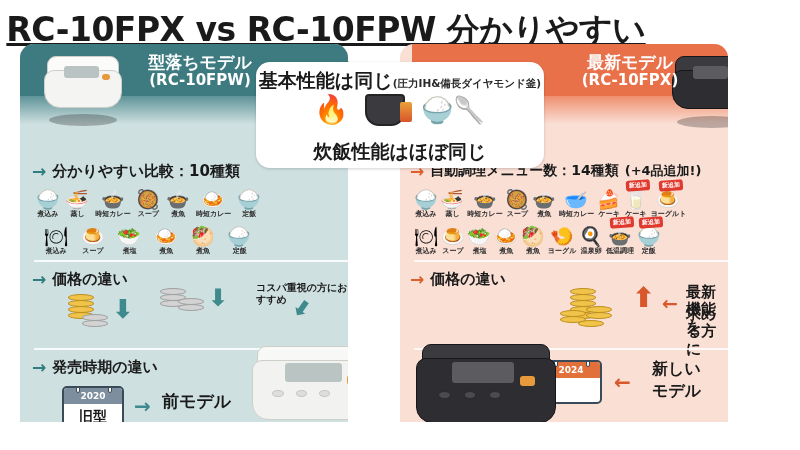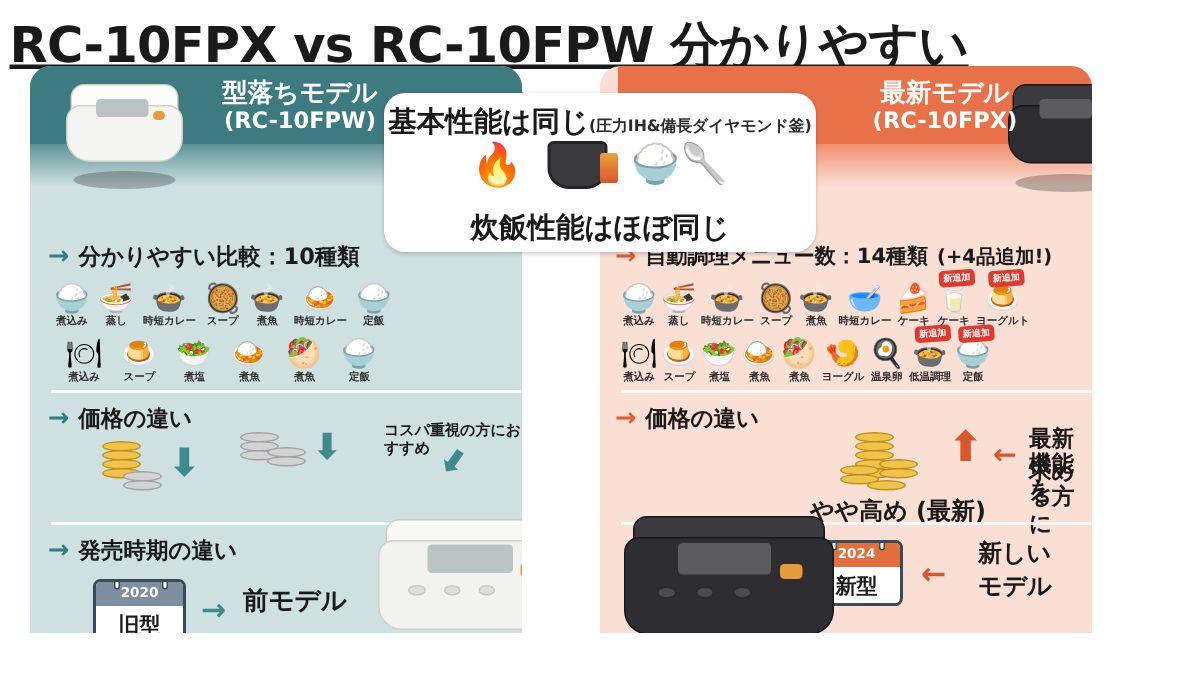--- a/index.html
+++ b/index.html
@@ -456,34 +456,32 @@
     <div class="coin coin-g" style="left:10px; top:24px;"></div>
     <div class="coin coin-g" style="left:0; top:22px;"></div>
     <div class="coin coin-g" style="left:0; top:28px;"></div>
     <div class="coin coin-g" style="left:26px; top:18px;"></div>
     <div class="coin coin-g" style="left:26px; top:24px;"></div>
     <div class="coin coin-g" style="left:18px; top:32px;"></div>
   </div>
 
   <div class="big-arrow" style="left:232px; top:240px; font-size:28px; color:#d9582b;">⬆</div>
 
-  <div class="note-text" style="left:140px; top:288px; font-size:16px;">やや高め (最新)</div>
 
   <div class="big-arrow" style="left:262px; top:250px; font-size:19px; color:#d9582b;">←</div>
 
   <div class="note-text" style="left:286px; top:240px; font-size:15px;">最新機能を</div>
   <div class="note-text" style="left:286px; top:262px; font-size:15px;">求める方に</div>
 
   <div class="divider" style="left:14px; top:304px; width:352px;"></div>
 
   <div class="cal cal-new" style="left:140px; top:316px;">
     <div class="ring" style="left:12px;"></div>
     <div class="ring" style="left:44px;"></div>
     <div class="cal-top">2024</div>
-    <div class="cal-body">新型</div>
   </div>
 
   <div class="big-arrow" style="left:214px; top:328px; font-size:20px; color:#d9582b;">←</div>
 
   <div class="note-text" style="left:252px; top:316px; font-size:16px;">新しい</div>
   <div class="note-text" style="left:252px; top:338px; font-size:16px;">モデル</div>
 
   <div class="spark" style="left:338px; top:330px;">✦</div>
   <div class="spark" style="left:356px; top:352px; font-size:10px;">✦</div>
 </div>

